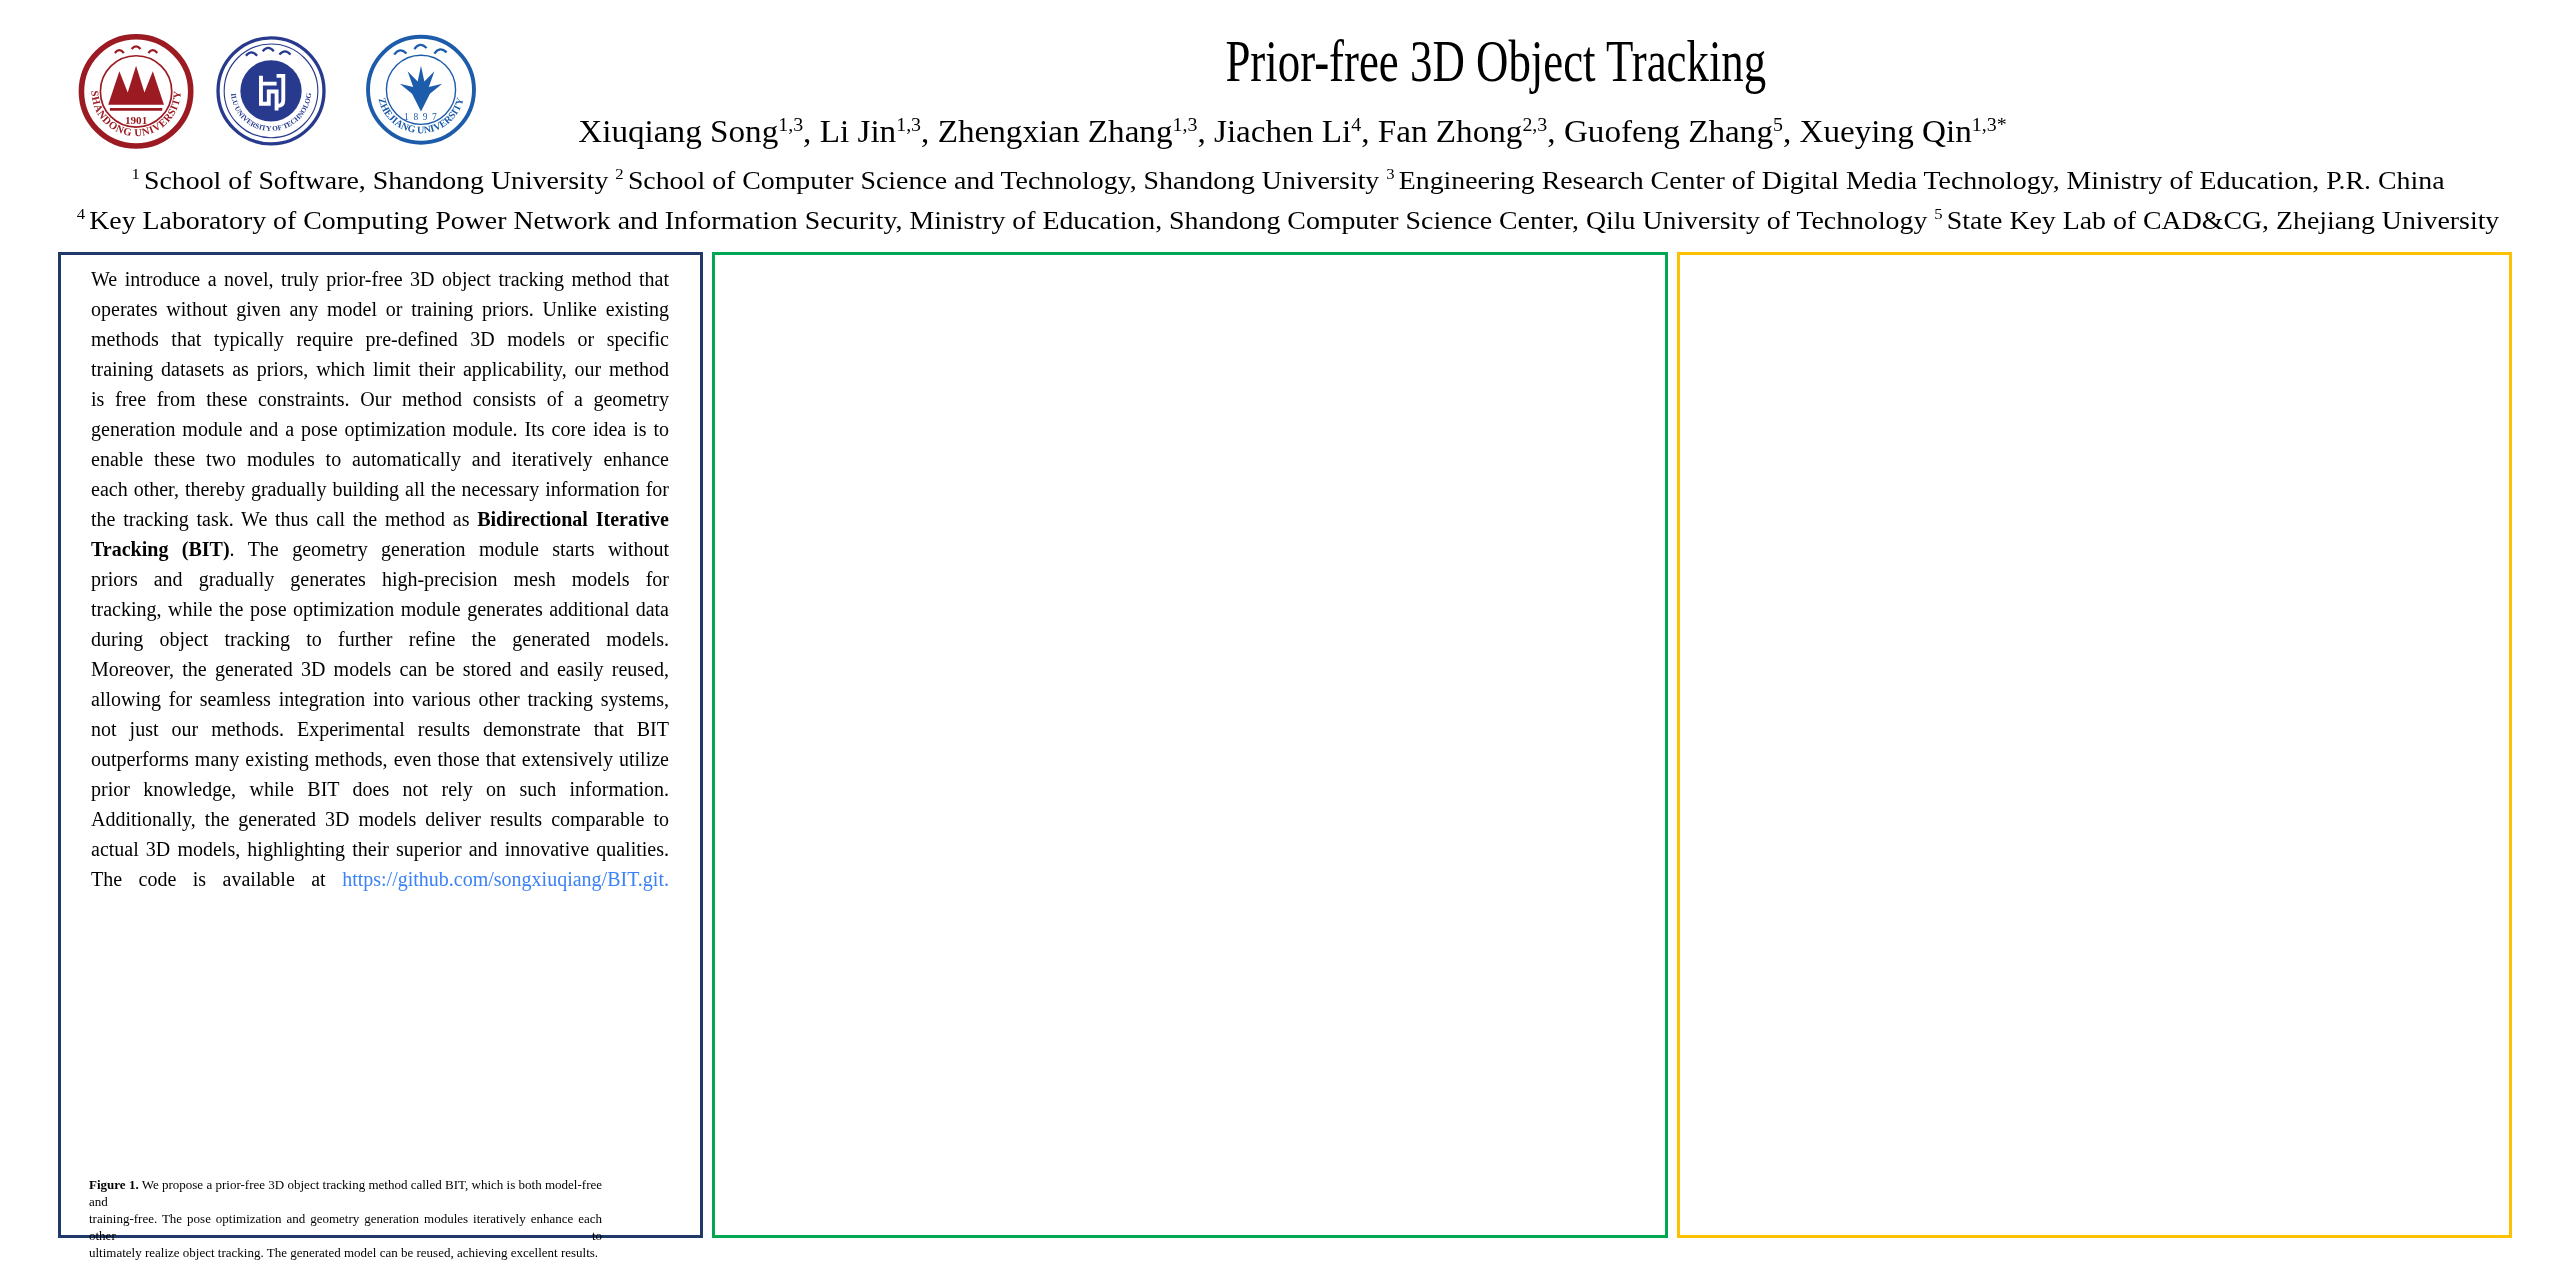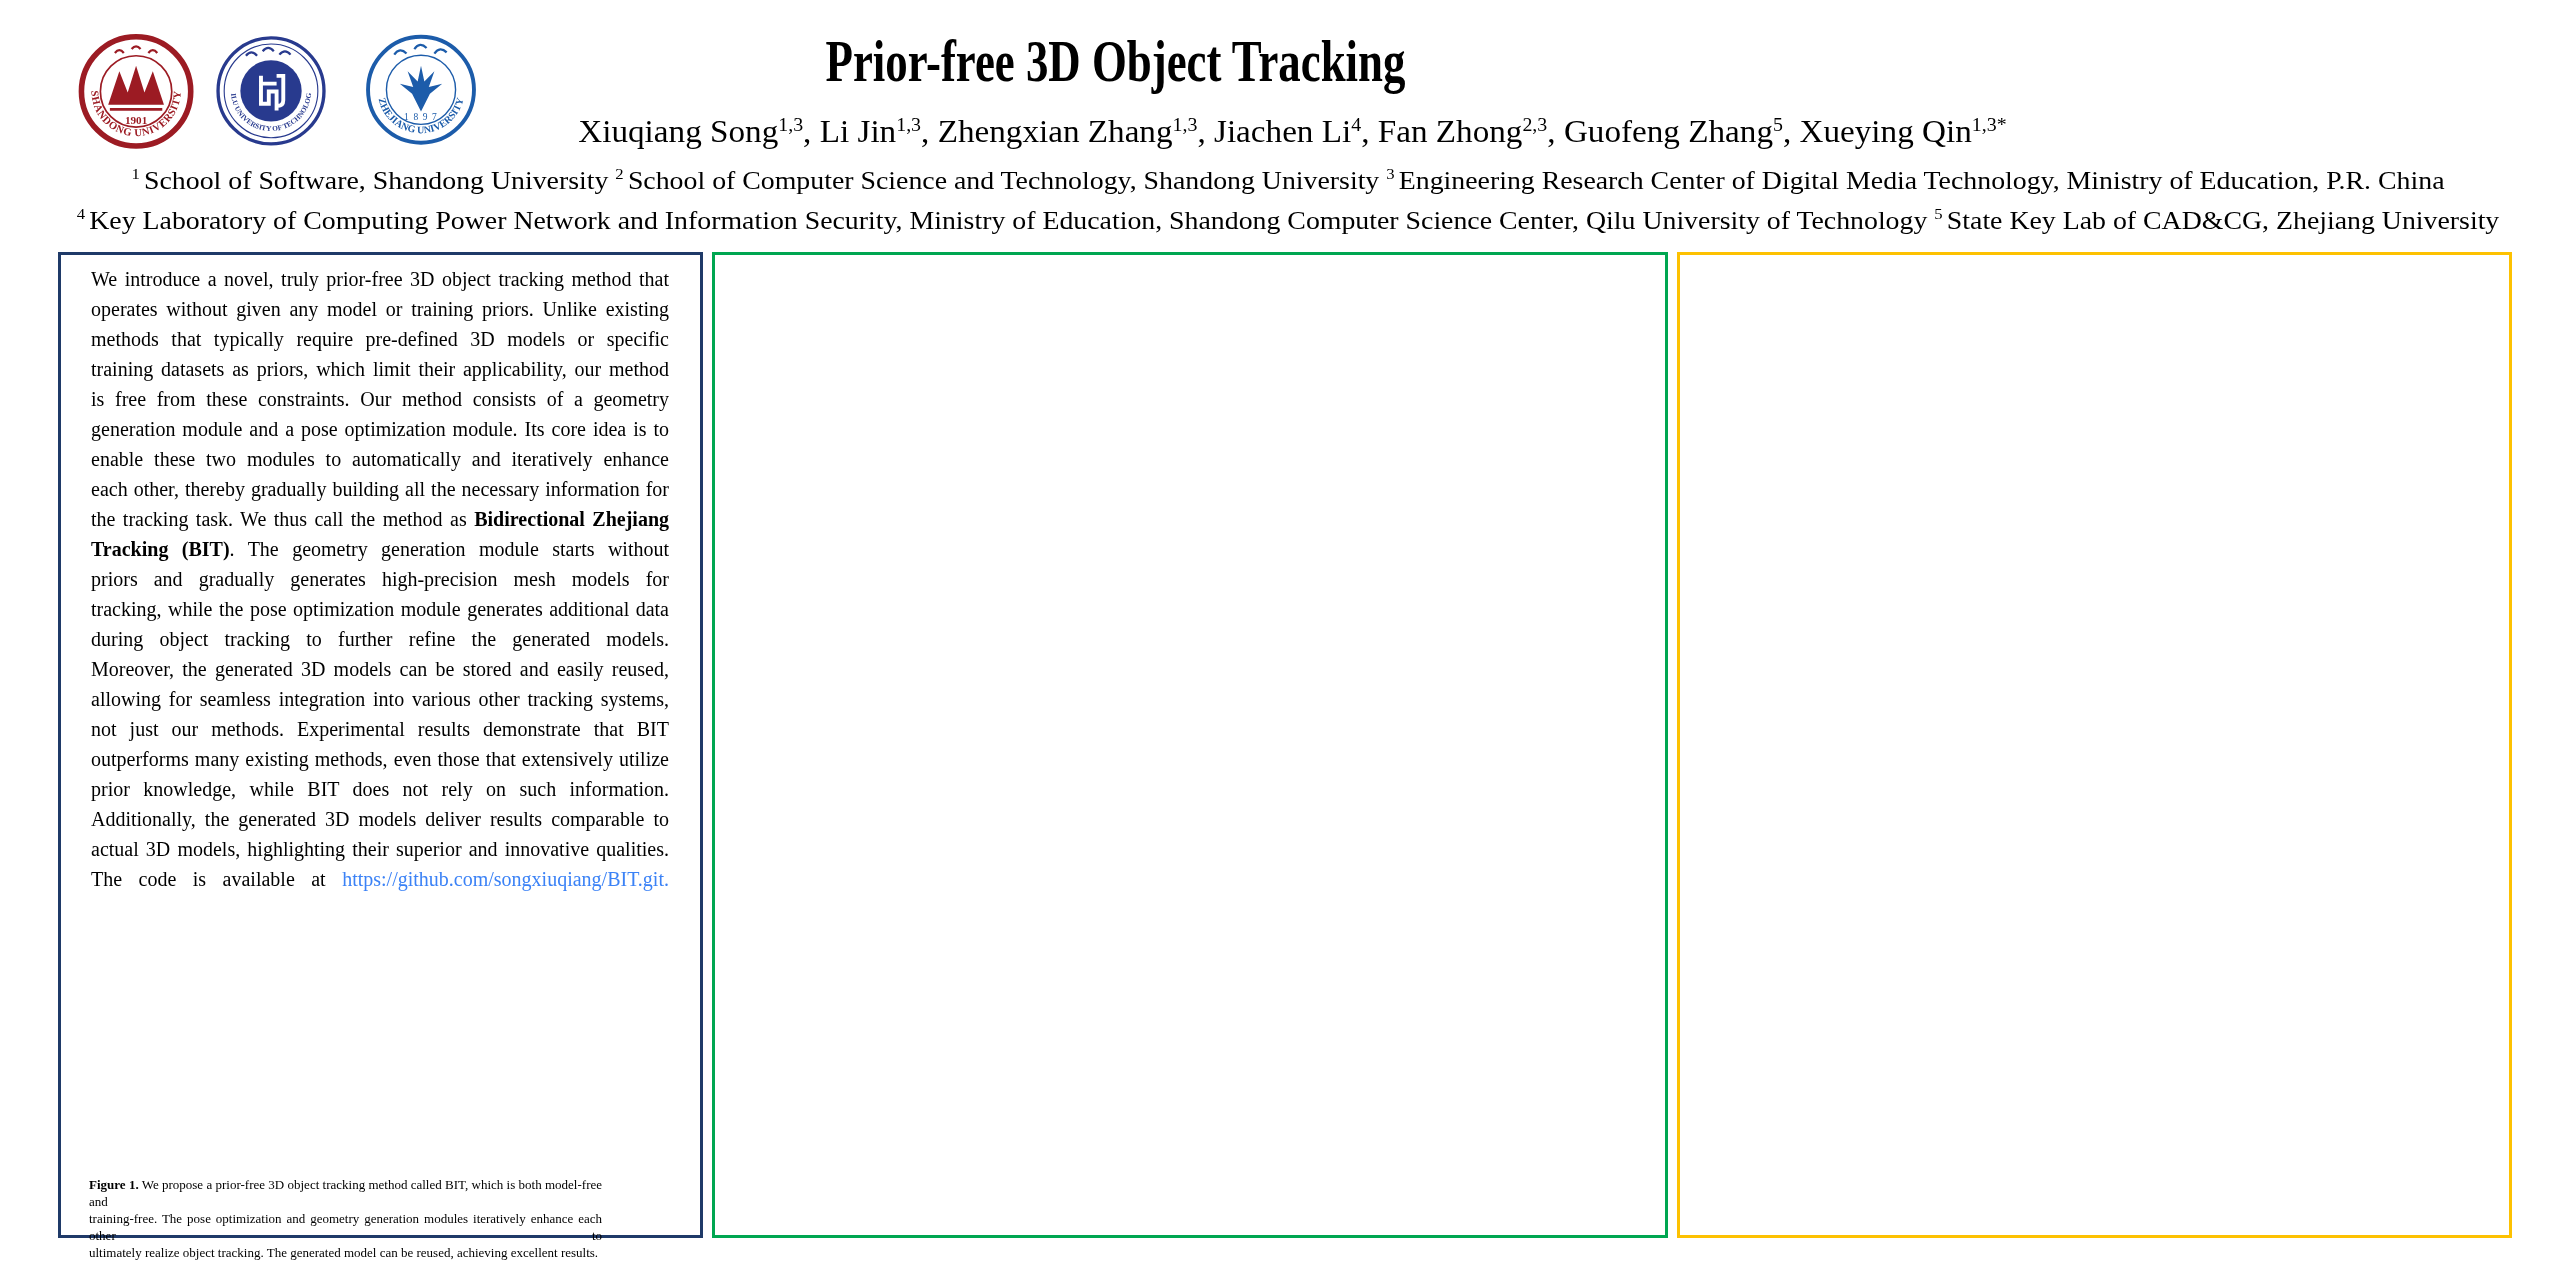--- a/index.html
+++ b/index.html
@@ -139,41 +139,41 @@
     <path d="M262 18 C300 2 340 8 356 40 C368 30 392 28 406 42 C422 58 420 84 404 96 L492 96 L492 126 L404 126 C418 142 416 166 398 178 C380 190 352 184 342 168 C330 196 294 204 268 188 C238 170 234 130 252 106 C236 86 240 36 262 18 Z"></path>
     <rect x="480" y="96" width="48" height="30"></rect>
     <circle cx="496" cy="88" r="7"></circle>
         <circle cx="512" cy="84" r="7"></circle>
         <circle cx="528" cy="88" r="7"></circle>
   </g>
   <text x="268" y="122" font-size="74" font-style="italic" fill="#fff" font-family="Liberation Serif,serif" transform="rotate(-6 330 120)">Nashville</text>
   <text x="408" y="118" font-family="Liberation Sans,sans-serif" font-weight="bold" font-size="21" fill="#fff">JUNE 11-15, 2025</text>
 </svg>
 
-<div class="abs" style="left:734px;top:32px;width:1118px;text-align:left;font-size:59px;line-height:1;font-weight:bold;"><span style="display:inline-block;transform:scaleX(0.76);transform-origin:center;white-space:nowrap;">Prior-free 3D Object Tracking</span></div>
+<div class="abs" style="left:734px;top:32px;width:1118px;text-align:right;font-size:59px;line-height:1;font-weight:normal;"><span style="display:inline-block;transform:scaleX(0.76);transform-origin:center;white-space:nowrap;">Prior-free 3D Object Tracking</span></div>
 <div class="abs" style="left:454px;top:116px;width:1677px;text-align:center;font-size:31px;line-height:1;"><span style="display:inline-block;transform:scaleX(1.07);transform-origin:center;white-space:nowrap;">Xiuqiang Song<sup style="font-size:60%">1,3</sup>, Li Jin<sup style="font-size:60%">1,3</sup>, Zhengxian Zhang<sup style="font-size:60%">1,3</sup>, Jiachen Li<sup style="font-size:60%">4</sup>, Fan Zhong<sup style="font-size:60%">2,3</sup>, Guofeng Zhang<sup style="font-size:60%">5</sup>, Xueying Qin<sup style="font-size:60%">1,3*</sup></span></div>
 <div class="abs" style="left:86px;top:157px;width:2404px;text-align:center;font-size:26px;line-height:33px;transform:scaleX(1.07);transform-origin:center;">
 <sup style="font-size:60%">1 </sup>School of Software, Shandong University <sup style="font-size:60%">2 </sup>School of Computer Science and Technology, Shandong University <sup style="font-size:60%">3 </sup>Engineering Research Center of Digital Media Technology, Ministry of Education, P.R. China<br>
 <sup style="font-size:60%">4 </sup>Key Laboratory of Computing Power Network and Information Security, Ministry of Education, Shandong Computer Science Center, Qilu University of Technology <sup style="font-size:60%">5 </sup>State Key Lab of CAD&amp;CG, Zhejiang University
 </div>
 
 <div class="abs" style="left:58px;top:252px;width:645px;height:986px;border:3.9px solid #1f3a68;box-sizing:border-box;"></div>
 <div class="abs" style="left:712px;top:252px;width:956px;height:986px;border:3.4px solid #00a651;box-sizing:border-box;"></div>
 <div class="abs" style="left:1677px;top:252px;width:835px;height:986px;border:3.4px solid #fdc101;box-sizing:border-box;"></div>
 
 <div class="abs just" style="left:91px;top:264px;width:578px;font-size:20px;line-height:30px;">
 We introduce a novel, truly prior-free 3D object tracking method that<br>
 operates without given any model or training priors. Unlike existing<br>
 methods that typically require pre-defined 3D models or specific<br>
 training datasets as priors, which limit their applicability, our method<br>
 is free from these constraints. Our method consists of a geometry<br>
 generation module and a pose optimization module. Its core idea is to<br>
 enable these two modules to automatically and iteratively enhance<br>
 each other, thereby gradually building all the necessary information for<br>
-the tracking task. We thus call the method as <b>Bidirectional Zhejiang</b><br>
+the tracking task. We thus call the method as <b>Bidirectional Iterative</b><br>
 <b>Tracking (BIT)</b>. The geometry generation module starts without<br>
 priors and gradually generates high-precision mesh models for<br>
 tracking, while the pose optimization module generates additional data<br>
 during object tracking to further refine the generated models.<br>
 Moreover, the generated 3D models can be stored and easily reused,<br>
 allowing for seamless integration into various other tracking systems,<br>
 not just our methods. Experimental results demonstrate that BIT<br>
 outperforms many existing methods, even those that extensively utilize<br>
 prior knowledge, while BIT does not rely on such information.<br>
 Additionally, the generated 3D models deliver results comparable to<br>

